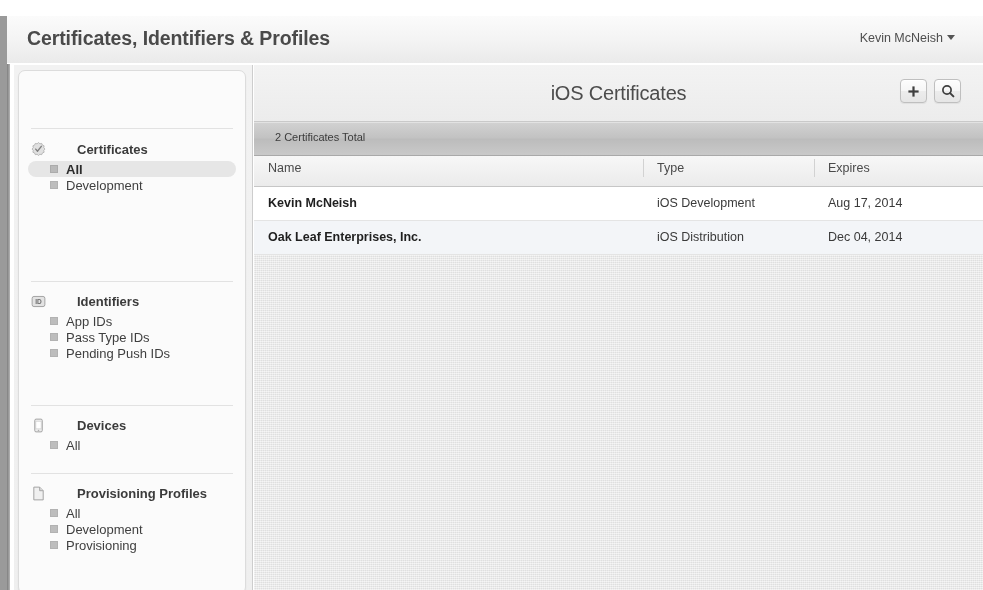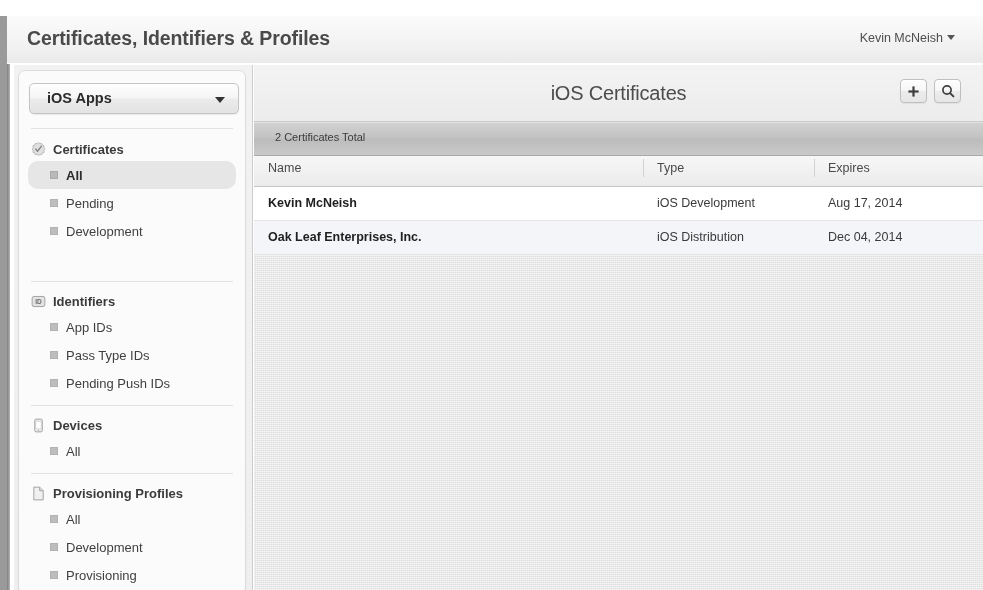--- a/index.html
+++ b/index.html
@@ -145,33 +145,34 @@
 
   .nav-group { position: absolute; left: 0; right: 0; }
 
   .nav-header {
     position: relative;
     height: 24px;
     margin-left: 12px;
     display: flex;
     align-items: center;
     cursor: pointer;
+    gap: 24px;
   }
   .nav-header .title {
     font-size: 13px;
     font-weight: bold;
     color: #3b3b3b;
     margin-left: 7px;
   }
 
   .nav-ico { width: 15px; height: 15px; display:block; }
 
   .nav-item {
     position: relative;
-    height: 28px;
+    height: 16px;
     margin: 0 9px 0 9px;
     display: flex;
     align-items: center;
     border-radius: 10px;
     cursor: pointer;
   }
   .nav-item .bullet {
     width: 8px; height: 8px;
     margin-left: 22px;
     background: #bdbdbd;
@@ -306,41 +307,33 @@
   <div id="topbar">
     <div id="app-title">Certificates, Identifiers &amp; Profiles</div>
     <div id="account-menu">
       <span>Kevin McNeish</span><span class="caret"></span>
     </div>
   </div>
 
   <div id="sidebar">
     <div id="sidebar-panel">
 
-      <div id="team-select">
-        <div class="label">iOS Apps</div>
-        <div class="caret"></div>
-      </div>
 
       <div class="nav-sep" style="top:57px"></div>
       <div class="nav-group" style="top:66px">
         <div class="nav-header">
           <svg class="nav-ico" viewBox="0 0 16 16">
             <path d="M8 0.6 L9.5 1.9 L11.4 1.5 L12.2 3.3 L14 4.1 L13.6 6 L14.9 7.5 L13.6 9 L14 10.9 L12.2 11.7 L11.4 13.5 L9.5 13.1 L8 14.4 L6.5 13.1 L4.6 13.5 L3.8 11.7 L2 10.9 L2.4 9 L1.1 7.5 L2.4 6 L2 4.1 L3.8 3.3 L4.6 1.5 L6.5 1.9 Z" fill="#e0e0e0" stroke="#a8a8a8" stroke-width="0.8"></path>
             <path d="M5 7.6 L7 9.8 L11 4.6" fill="none" stroke="#808080" stroke-width="1.5" stroke-linecap="round" stroke-linejoin="round"></path>
           </svg>
           <span class="title">Certificates</span>
         </div>
         <div class="nav-item selected">
           <span class="bullet"></span>
           <span class="txt">All</span>
-        </div>
-        <div class="nav-item">
-          <span class="bullet"></span>
-          <span class="txt">Pending</span>
         </div>
         <div class="nav-item">
           <span class="bullet"></span>
           <span class="txt">Development</span>
         </div>
       </div>
 
       <div class="nav-sep" style="top:210px"></div>
       <div class="nav-group" style="top:218px">
         <div class="nav-header">

